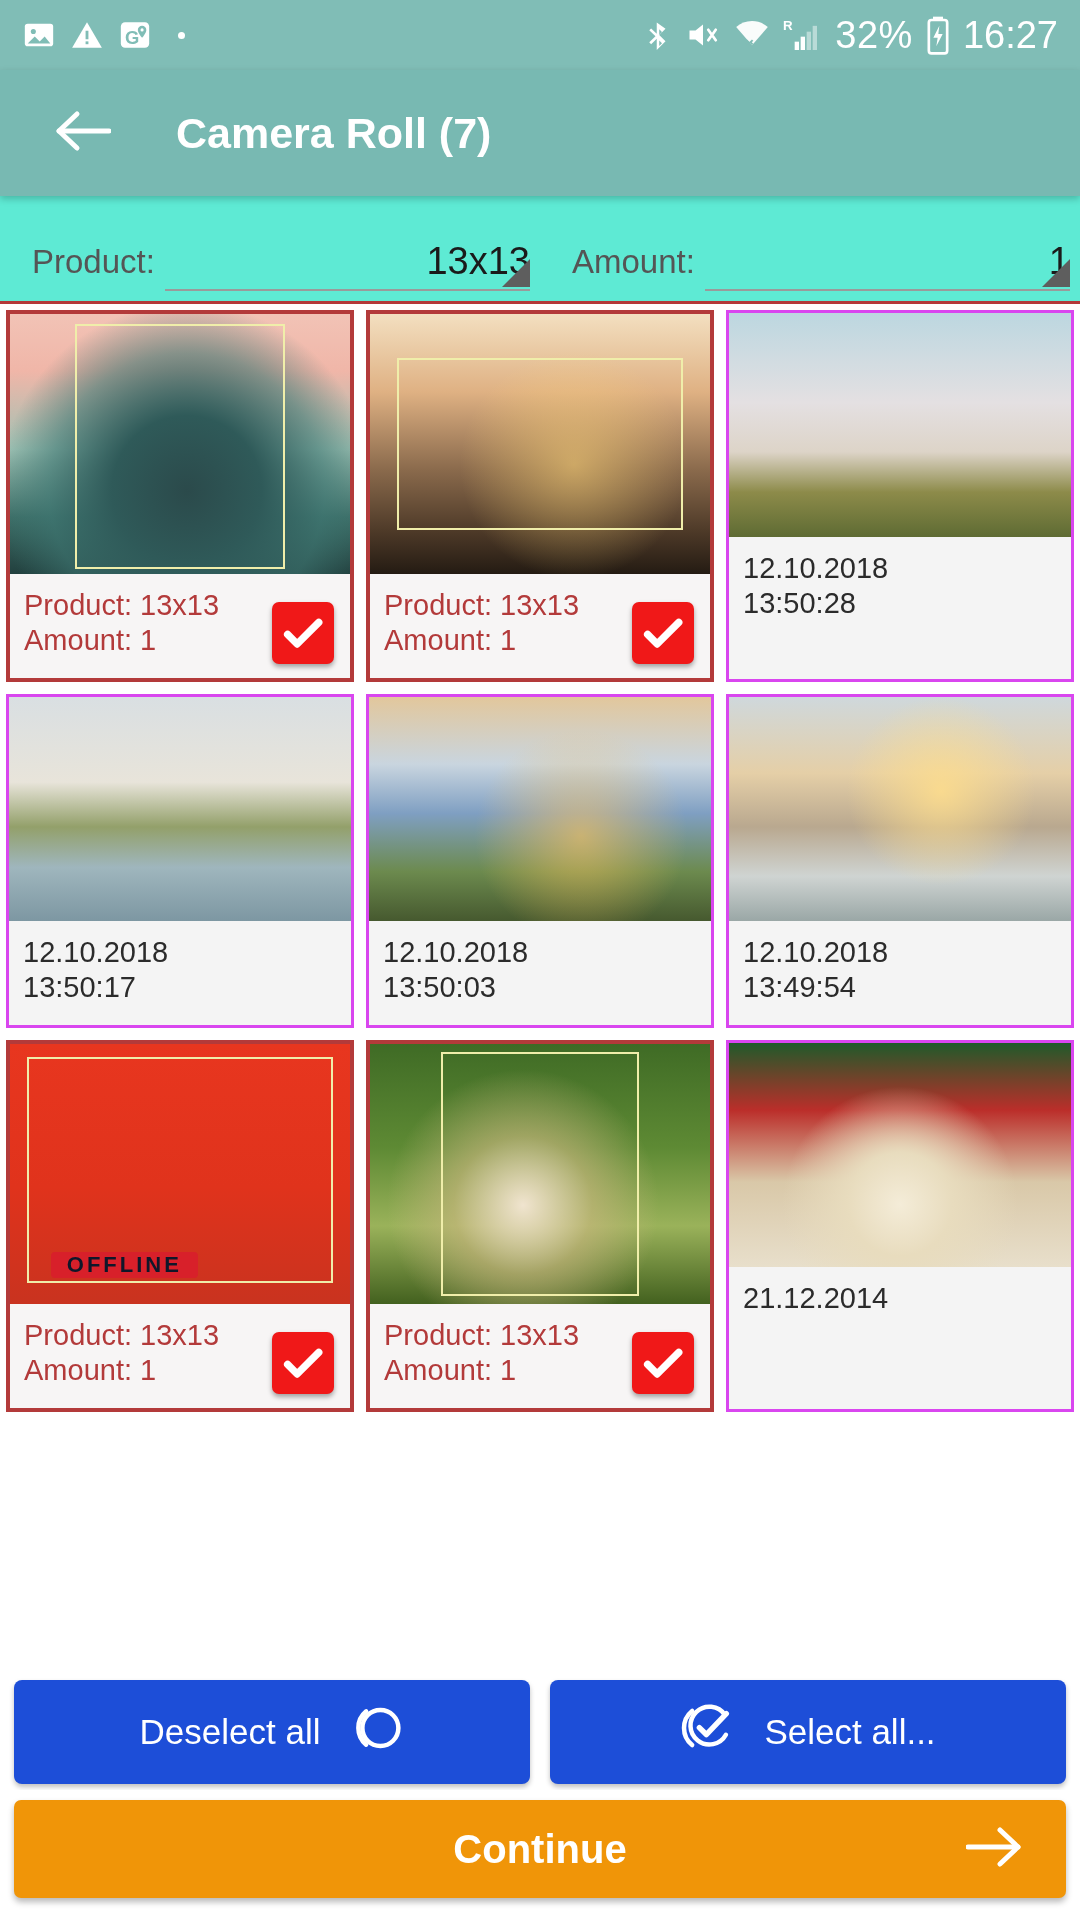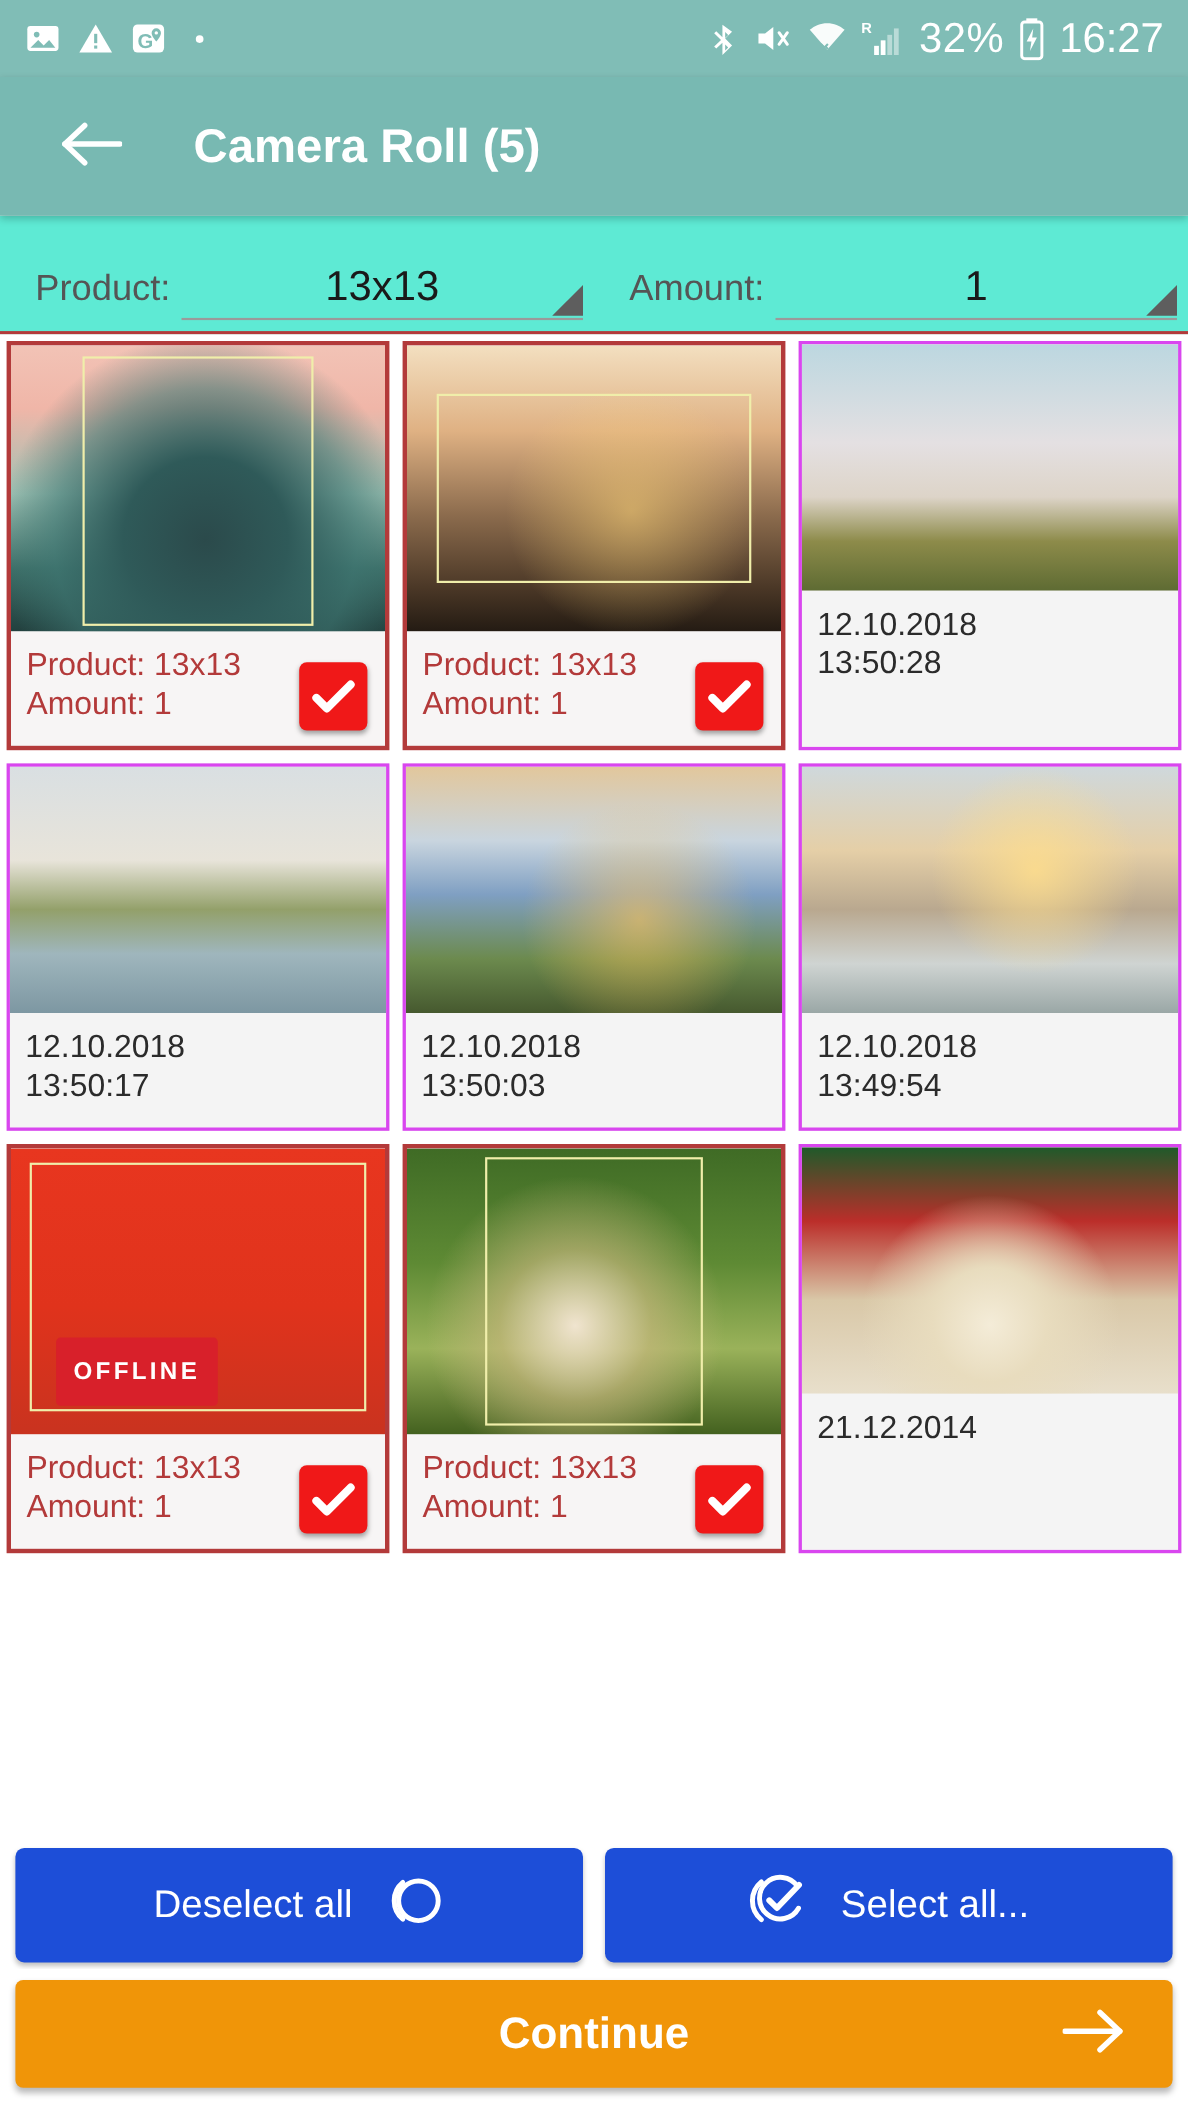--- a/index.html
+++ b/index.html
@@ -38,21 +38,21 @@
   
   .selector-bar {
     flex: 0 0 108px; background: #5eead4; display: flex; align-items: flex-end;
     border-bottom: 3px solid #b33a3a; padding-bottom: 10px;
   }
   .sel-group { display: flex; align-items: flex-end; width: 50%; padding: 0 10px 0 32px; }
   .sel-label { font-size: 33px; color: #555555; white-space: nowrap; padding-bottom: 10px; }
   .spinner {
     flex: 1; margin-left: 10px; position: relative;
     border-bottom: 2px solid #9a9a9a; height: 56px;
-    display: flex; align-items: flex-end; justify-content: center; cursor: pointer;
+    display: flex; align-items: flex-end; justify-content: flex-end; cursor: pointer;
   }
   .spinner-value { font-size: 38px; color: #1a1a1a; padding-bottom: 6px; }
   .spinner-arrow {
     position: absolute; right: 0; bottom: 2px;
     width: 0; height: 0;
     border-left: 28px solid transparent;
     border-bottom: 28px solid #5e5e5e;
   }
 
   
@@ -119,22 +119,22 @@
       radial-gradient(circle at 62% 42%, rgba(255,222,140,0.85) 0%, transparent 38%),
       linear-gradient(180deg, #cfd8dc 0%, #e5cfa7 34%, #b9a88f 58%, #cfd4d2 80%, #9aa7a6 100%); }
   .p-red { background: linear-gradient(180deg, #e8361f 0%, #e0331c 55%, #c9331f 100%); }
   .p-green { background:
       radial-gradient(circle at 45% 62%, #f0e4cf 0%, rgba(205,184,130,0.6) 28%, transparent 55%),
       linear-gradient(180deg, #3f6b25 0%, #5e8a34 40%, #9ab25a 70%, #43611f 100%); }
   .p-cake { background:
       radial-gradient(circle at 50% 72%, #f4ecd8 0%, #e8dcbe 22%, transparent 50%),
       linear-gradient(180deg, #1f5a2a 0%, #bb2e2a 30%, #d9c8a8 62%, #e8dfcb 100%); }
   .offline-tag {
-    position: absolute; left: 12%; bottom: 10%; background: #d8202a; color: #ffffff;
-    font-size: 22px; font-weight: 700; letter-spacing: 3px; padding: 18px 16px; border-radius: 4px;
+    position: absolute; left: 12%; bottom: 10%; background: #d8202a; color: #0f172a;
+    font-size: 22px; font-weight: 700; letter-spacing: 3px; padding: 0 16px; border-radius: 4px;
   }
 </style>
 </head>
 <body>
 
 <div id="app">
 
   <div class="statusbar">
     <div class="sb-left">
       <span class="sb-ico">
@@ -202,21 +202,21 @@
 
   <div class="appbar">
     <div class="back-btn">
       <span>
         <svg width="56" height="46" viewBox="0 0 56 46">
             <path d="M22 6L4 23l18 17" fill="none" stroke="#fff" stroke-width="5" stroke-linecap="round" stroke-linejoin="round"></path>
             <path d="M4 23h50" stroke="#fff" stroke-width="5" stroke-linecap="round"></path>
           </svg>
       </span>
     </div>
-    <div class="appbar-title">Camera Roll (5)</div>
+    <div class="appbar-title">Camera Roll (7)</div>
   </div>
 
   <div class="selector-bar">
     <div class="sel-group">
       <div class="sel-label">Product:</div>
       <div class="spinner">
         <div class="spinner-value">13x13</div>
         <div class="spinner-arrow"></div>
       </div>
     </div>

